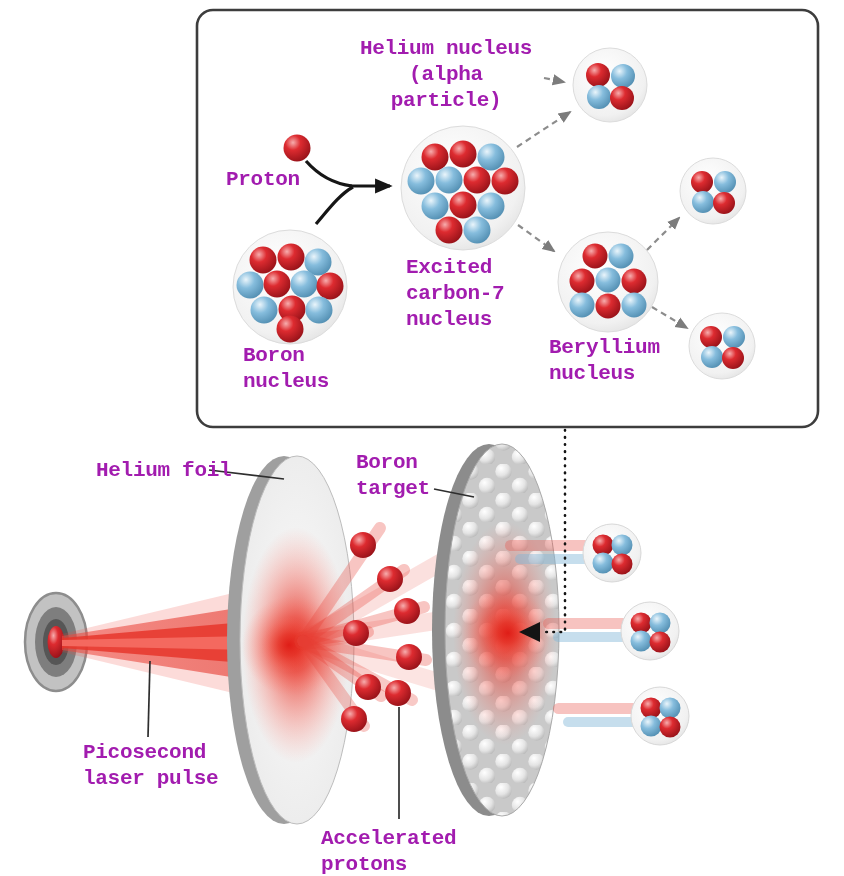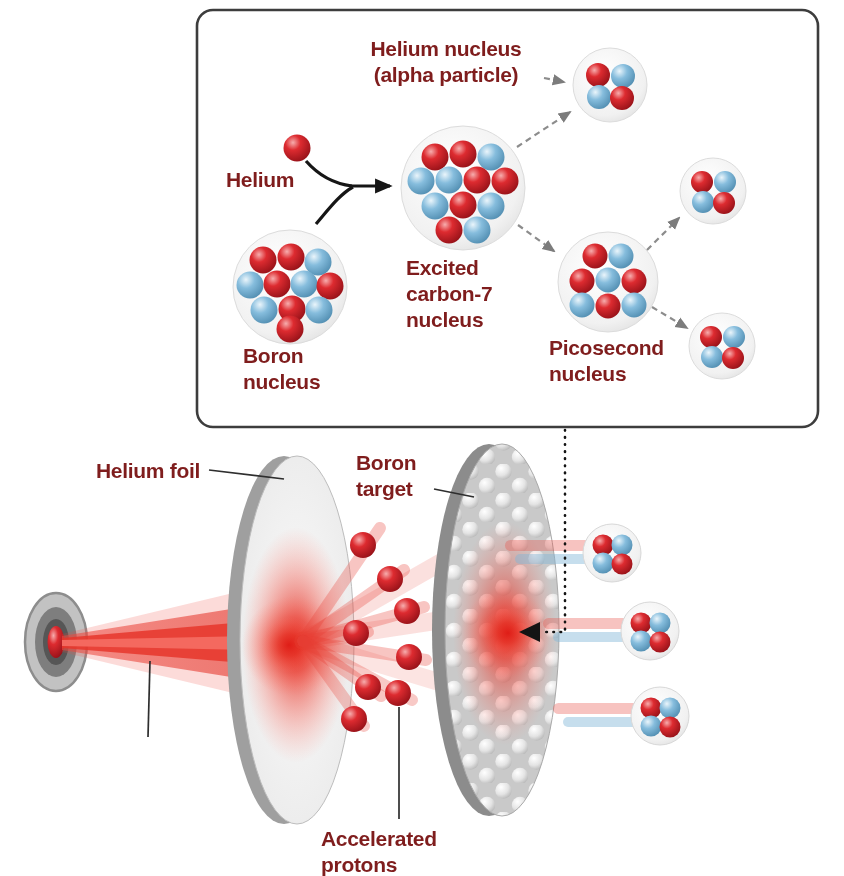--- a/index.html
+++ b/index.html
@@ -3,21 +3,21 @@
 <meta charset="utf-8">
 <style>
   html,body{margin:0;padding:0;background:#ffffff;}
   .stage{
     position:relative;width:844px;height:876px;background:#ffffff;overflow:hidden;
     font-family:"Liberation Sans",sans-serif;color:#1b1b1b;
   }
   .stage svg{position:absolute;left:0;top:0;}
   .lbl{
     position:absolute;font-size:21px;font-weight:600;line-height:26px;
-    letter-spacing:-0.3px;white-space:pre-line;color:#7f1d1d;
+    letter-spacing:-0.3px;white-space:pre-line;color:#a21caf;font-family:Liberation Mono, monospace;
   }
   .lbl.center{text-align:center;}
 </style>
 </head>
 <body>
 
 <div class="stage">
 
 <svg width="844" height="876" viewBox="0 0 844 876">
   <defs>
@@ -243,27 +243,29 @@
     <path d="M544,78 L564,82" marker-end="url(#mGray)"></path>
     <path d="M517,147 L570,112" marker-end="url(#mGray)"></path>
     <path d="M518,225 L554,251" marker-end="url(#mGray)"></path>
     <path d="M647,250 L679,218" marker-end="url(#mGray)"></path>
     <path d="M652,307 L687,328" marker-end="url(#mGray)"></path>
   </g>
 </svg>
 
 <div class="lbl center" style="left:348px;top:36px;width:196px;">Helium nucleus
 (alpha particle)</div>
-<div class="lbl" style="left:226px;top:167px;">Helium</div>
+<div class="lbl" style="left:226px;top:167px;">Proton</div>
 <div class="lbl" style="left:243px;top:343px;">Boron
 nucleus</div>
 <div class="lbl" style="left:406px;top:255px;">Excited
 carbon-7
 nucleus</div>
-<div class="lbl" style="left:549px;top:335px;">Picosecond
+<div class="lbl" style="left:549px;top:335px;">Beryllium
 nucleus</div>
 <div class="lbl" style="left:96px;top:458px;">Helium foil</div>
 <div class="lbl" style="left:356px;top:450px;">Boron
 target</div>
+<div class="lbl" style="left:83px;top:740px;">Picosecond
+laser pulse</div>
 <div class="lbl" style="left:321px;top:826px;">Accelerated
 protons</div>
 
 </div>
 
 </body></html>

